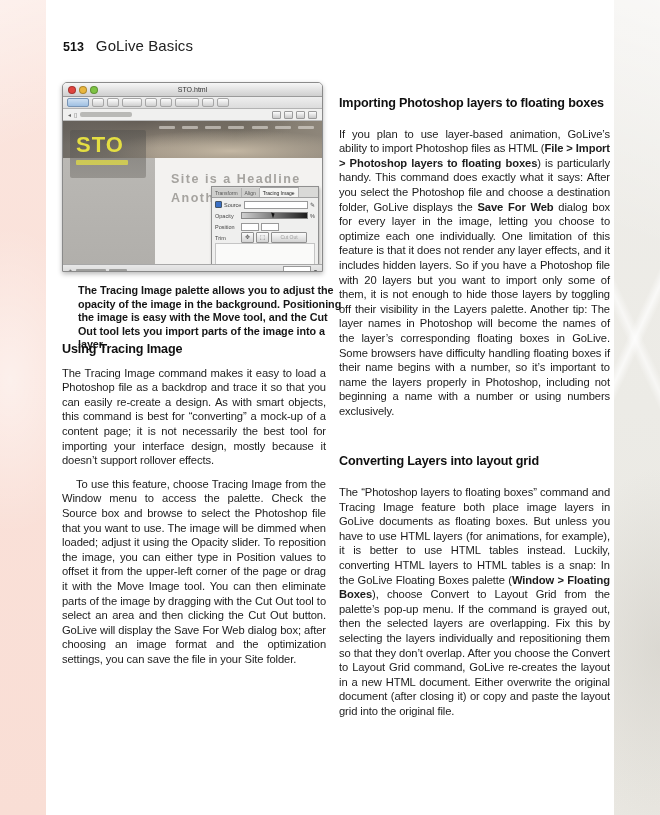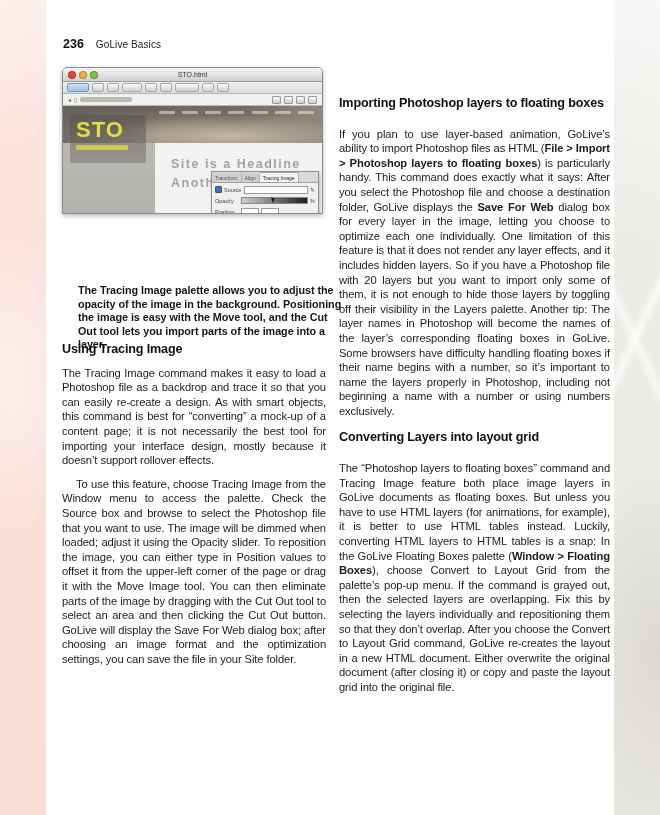--- a/index.html
+++ b/index.html
@@ -26,23 +26,23 @@
   }
   .strip-right:before{
     content:"";position:absolute;inset:0;
     background:
       linear-gradient(115deg, rgba(255,255,255,0) 40%, rgba(255,255,255,.7) 42%, rgba(255,255,255,0) 44%),
       linear-gradient(65deg, rgba(255,255,255,0) 55%, rgba(255,255,255,.6) 57%, rgba(255,255,255,0) 59%);
   }
   
   .runhead{position:absolute;left:63px;top:37px;display:flex;align-items:baseline;gap:12px;}
   .pagenum{font-size:12.5px;font-weight:bold;color:#111;}
-  .sectname{font-size:10px;color:#222;letter-spacing:.1px;}
-  
-  .shot{position:absolute;left:62px;top:67px;width:261px;height:147px;margin:0;}
+  .sectname{font-size:15px;color:#222;letter-spacing:.1px;}
+  
+  .shot{position:absolute;left:62px;top:82px;width:261px;height:190px;margin:0;}
   .win{
     position:absolute;inset:0;border:1px solid #8a8a8a;border-radius:5px 5px 1px 1px;
     background:#e9e9e9;box-shadow:0 2px 5px rgba(0,0,0,.28);overflow:hidden;
   }
   .titlebar{
     height:13px;display:flex;align-items:center;padding:0 5px;gap:3px;
     background:linear-gradient(#f6f6f6,#cfcfcf);border-bottom:1px solid #9a9a9a;position:relative;
   }
   .tl{width:6px;height:6px;border-radius:50%;display:inline-block;border:.5px solid rgba(0,0,0,.25);}
   .tl.r{background:#e0453f}.tl.y{background:#e9b63e}.tl.g{background:#7ec344}
@@ -134,31 +134,31 @@
     font-size:10.8px;font-weight:bold;line-height:13.6px;color:#161616;letter-spacing:-.05px;
   }
   .col{position:absolute;font-size:11.2px;line-height:14.6px;color:#1c1c1c;text-align:justify;letter-spacing:-.1px;}
   .col-left{left:62px;top:342px;width:264px;}
   .col-right{left:339px;top:96px;width:271px;}
   .colhead{font-size:12.6px;font-weight:bold;color:#0f0f0f;letter-spacing:-.15px;margin:0 0 9px 0;text-align:left;}
   .col-right .colhead{margin-bottom:16px;}
   .col p{margin:0 0 0 0;}
   .col p + p{margin-top:9px;}
   .col p.indent{text-indent:14px;}
-  .col .colhead.second{margin-top:12px;}
+  .col .colhead.second{margin-top:36px;}
   b{font-weight:bold;}
 </style>
 </head>
 <body>
 
 <div class="strip-left"></div>
 <div class="strip-right"></div>
 
 <header class="runhead">
-  <span class="pagenum">236</span>
+  <span class="pagenum">513</span>
   <span class="sectname">GoLive Basics</span>
 </header>
 
 <figure class="shot">
   <div class="win">
 
     <div class="titlebar">
       <span class="tl r"></span>
       <span class="tl y"></span>
       <span class="tl g"></span>

